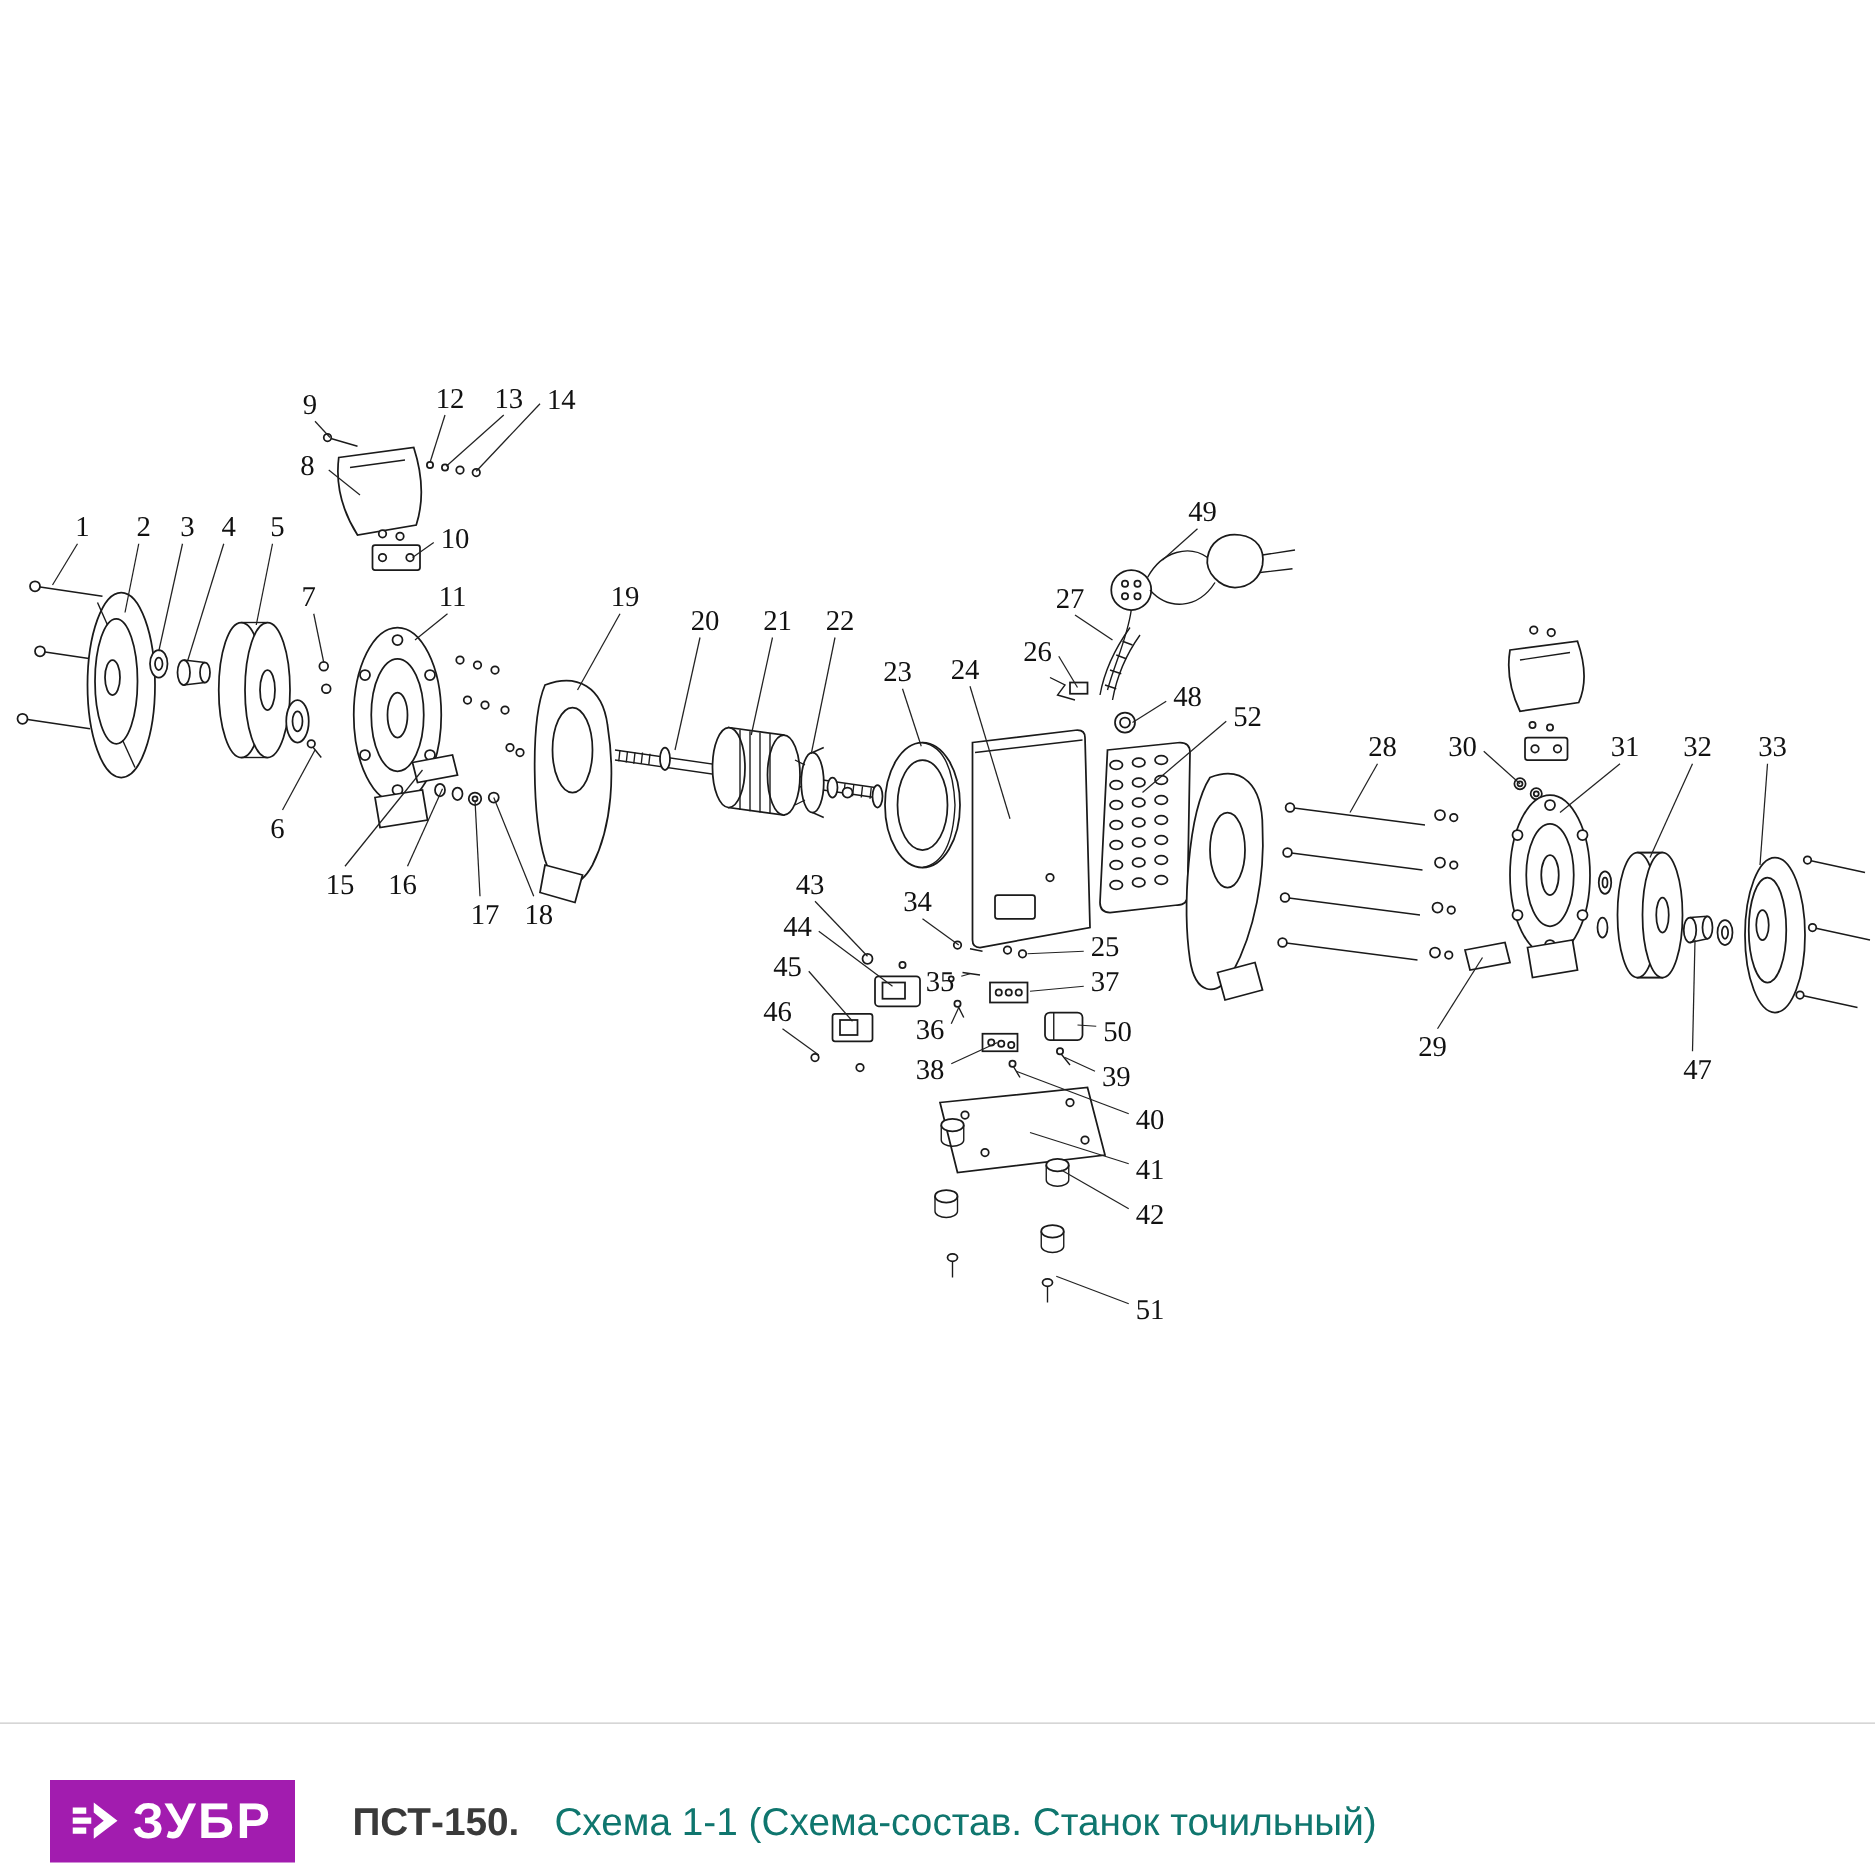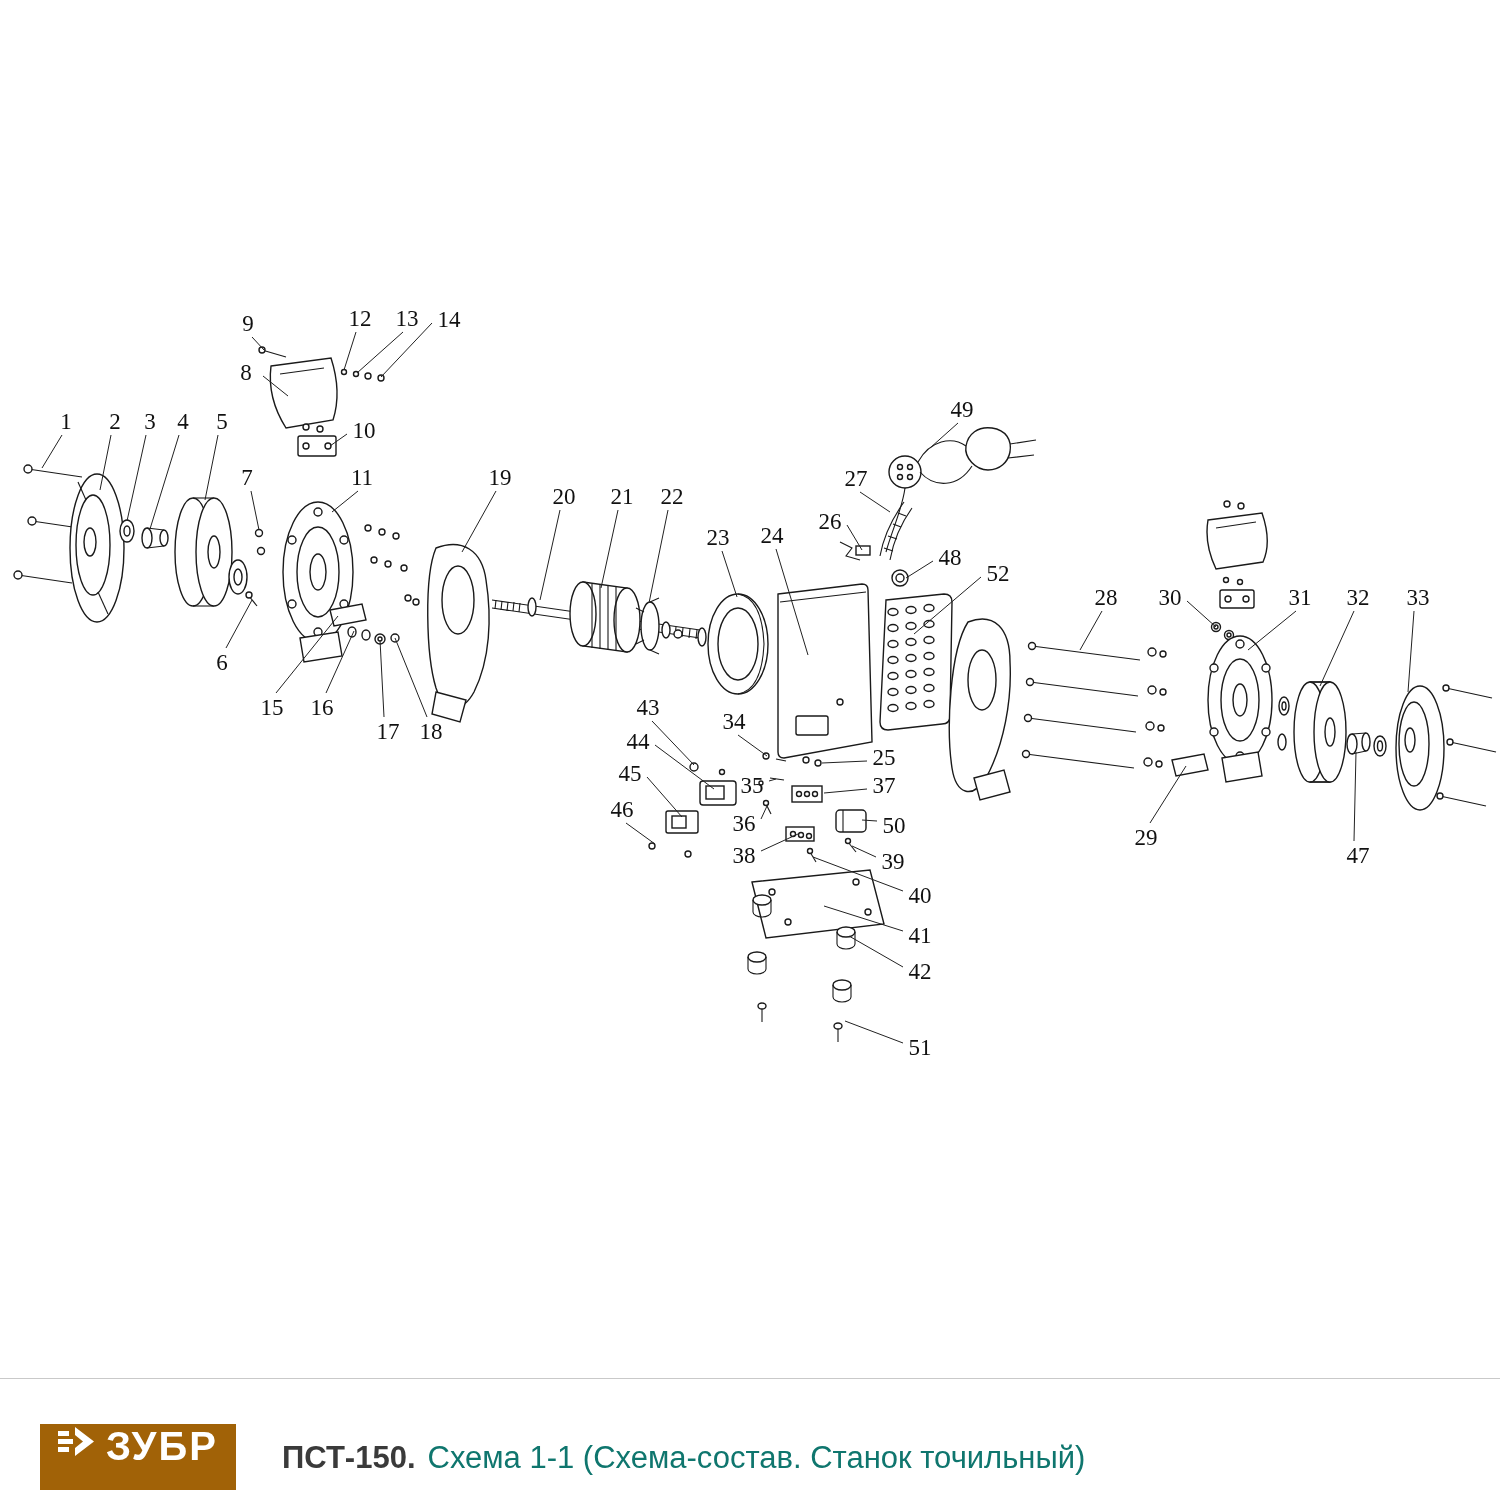--- a/index.html
+++ b/index.html
@@ -7,25 +7,25 @@
        font-family:"Liberation Sans",sans-serif;}
   .canvas{position:absolute;left:0;top:0;width:1500px;height:1500px;}
   svg{display:block;}
   .part{fill:#fff;stroke:#1a1a1a;stroke-width:1.4;}
   .thin{fill:none;stroke:#1a1a1a;stroke-width:1.1;}
   .leader{stroke:#222;stroke-width:1;}
   .callout-num{font-family:"Liberation Serif",serif;font-size:23px;fill:#111;}
   .footer-rule{position:absolute;left:0;top:1378px;width:1500px;height:0;
                border-top:1px solid #c9c9c9;}
   .logo{position:absolute;left:40px;top:1424px;width:196px;height:66px;
-        background:#a16207;display:flex;justify-content:center;gap:10px;}
+        background:#a21caf;display:flex;align-items:center;justify-content:center;gap:10px;}
   .logo .brand{color:#ffffff;font-weight:bold;font-size:40px;letter-spacing:2px;
                font-family:"Liberation Sans",sans-serif;}
   .title{position:absolute;left:282px;top:1440px;font-size:31px;color:#4a4a4a;
-         display:flex;align-items:baseline;gap:12px;white-space:nowrap;}
+         display:flex;align-items:baseline;gap:28px;white-space:nowrap;}
   .title .model{font-weight:bold;color:#3a3a3a;}
   .title .rest{font-weight:normal;color:#0f766e;}
 </style>
 </head>
 <body>
 
 <div class="canvas">
 <svg width="1500" height="1500" viewBox="0 0 1500 1500">
 
   <g>

